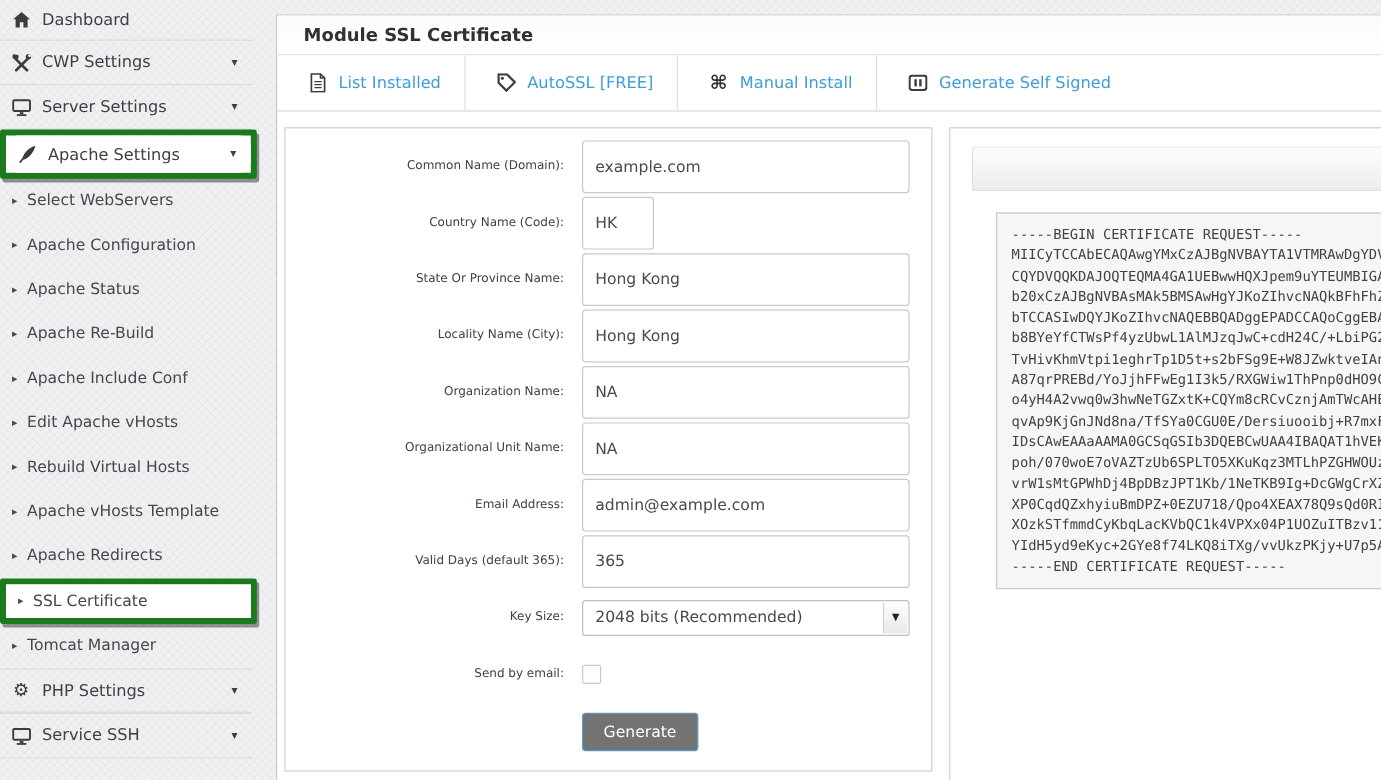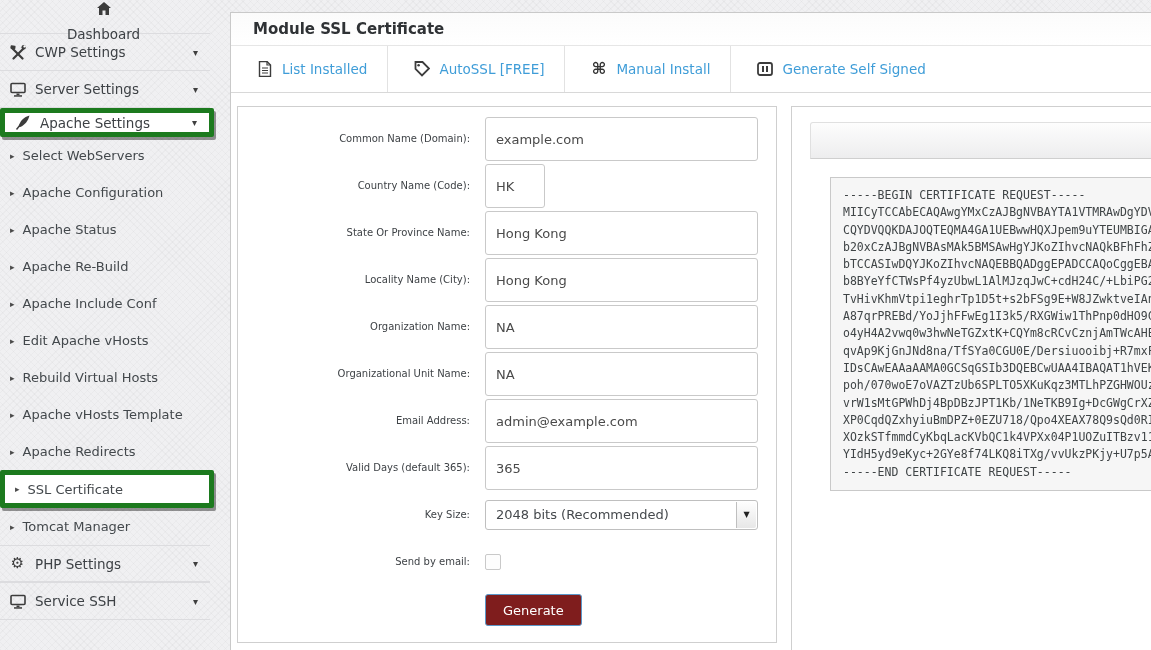--- a/index.html
+++ b/index.html
@@ -15,37 +15,37 @@
   #screen { position:relative; width:1151px; height:650px; overflow:hidden; }
 
   
   .sidebar { position:absolute; left:0; top:0; width:210px; }
   .side-top {
     display:flex; align-items:center; gap:9px;
     height:37px; padding:0 12px 0 9px;
     font-size:13.5px; color:#3d4145; border-bottom:1px solid #dcdcdf;
     cursor:pointer;
   }
-  .side-top.first { height:34px;flex-direction:column; }
+  .side-top.first { height:34px; }
   .side-top .caret { margin-left:auto; font-size:10px; color:#3f3f3f; }
   .side-sub {
     display:flex; align-items:center; gap:8px;
     height:37px; padding:0 10px;
     font-size:13px; color:#43484c; cursor:pointer;
   }
   .side-sub .subcaret { font-size:9px; color:#4a4a4a; }
   .sicon { width:17px; height:16px; display:inline-flex; align-items:center; justify-content:center; flex:0 0 17px; }
   .sicon svg { display:block; }
   .glyph-icon { font-size:15px; color:#3c3c3c; line-height:1; }
   .green-box {
     border:5px solid #1c7a1e; border-radius:2px;
     box-shadow:2px 3px 0 rgba(25,25,25,.45);
     background:#fff; margin-right:-4px; position:relative; z-index:5;
   }
-  .green-box .side-top { height:19px; border-bottom:none; background:#fff;border-radius:10px; }
+  .green-box .side-top { height:31px; border-bottom:none; background:#fff;border-radius:10px; }
   .green-box .side-sub { height:28px; background:#fff; }
   .side-top.sep-top { border-top:1px solid #dcdcdf; border-bottom:none; }
   .side-top.sep-both { border-top:1px solid #dcdcdf; border-bottom:1px solid #dcdcdf; height:38px; }
 
   
   .panel {
     position:absolute; left:230px; top:12px; width:931px; height:700px;
     background:#fff; border-left:1px solid #c9c9c9; border-top:1px solid #c9c9c9;
   }
   .panel-title {
@@ -98,21 +98,21 @@
     background:linear-gradient(#fefefe,#e7e7e7);
     display:flex; align-items:center; justify-content:center;
     font-size:8px; color:#222;
   }
   .cbox {
     appearance:none; -webkit-appearance:none; width:16px; height:16px;
     border:1px solid #c9c9c9; border-radius:2px; background:#fdfdfd; cursor:pointer;
   }
   .gen-btn {
     margin-left:247px; margin-top:0; height:32px; padding:0 17px;
-    background:#7f1d1d; border:1px solid #5b98c9; border-radius:3px;
+    background:#737373; border:1px solid #5b98c9; border-radius:3px;
     color:#fff; font-size:13px; font-family:"DejaVu Sans",sans-serif; cursor:pointer;
   }
 
   
   .right-box {
     position:absolute; left:560px; top:93px; width:620px; height:620px;
     border:1px solid #cfcfcf; background:#fff;
   }
   .right-head {
     position:absolute; left:18px; right:0; top:15px; height:37px;

